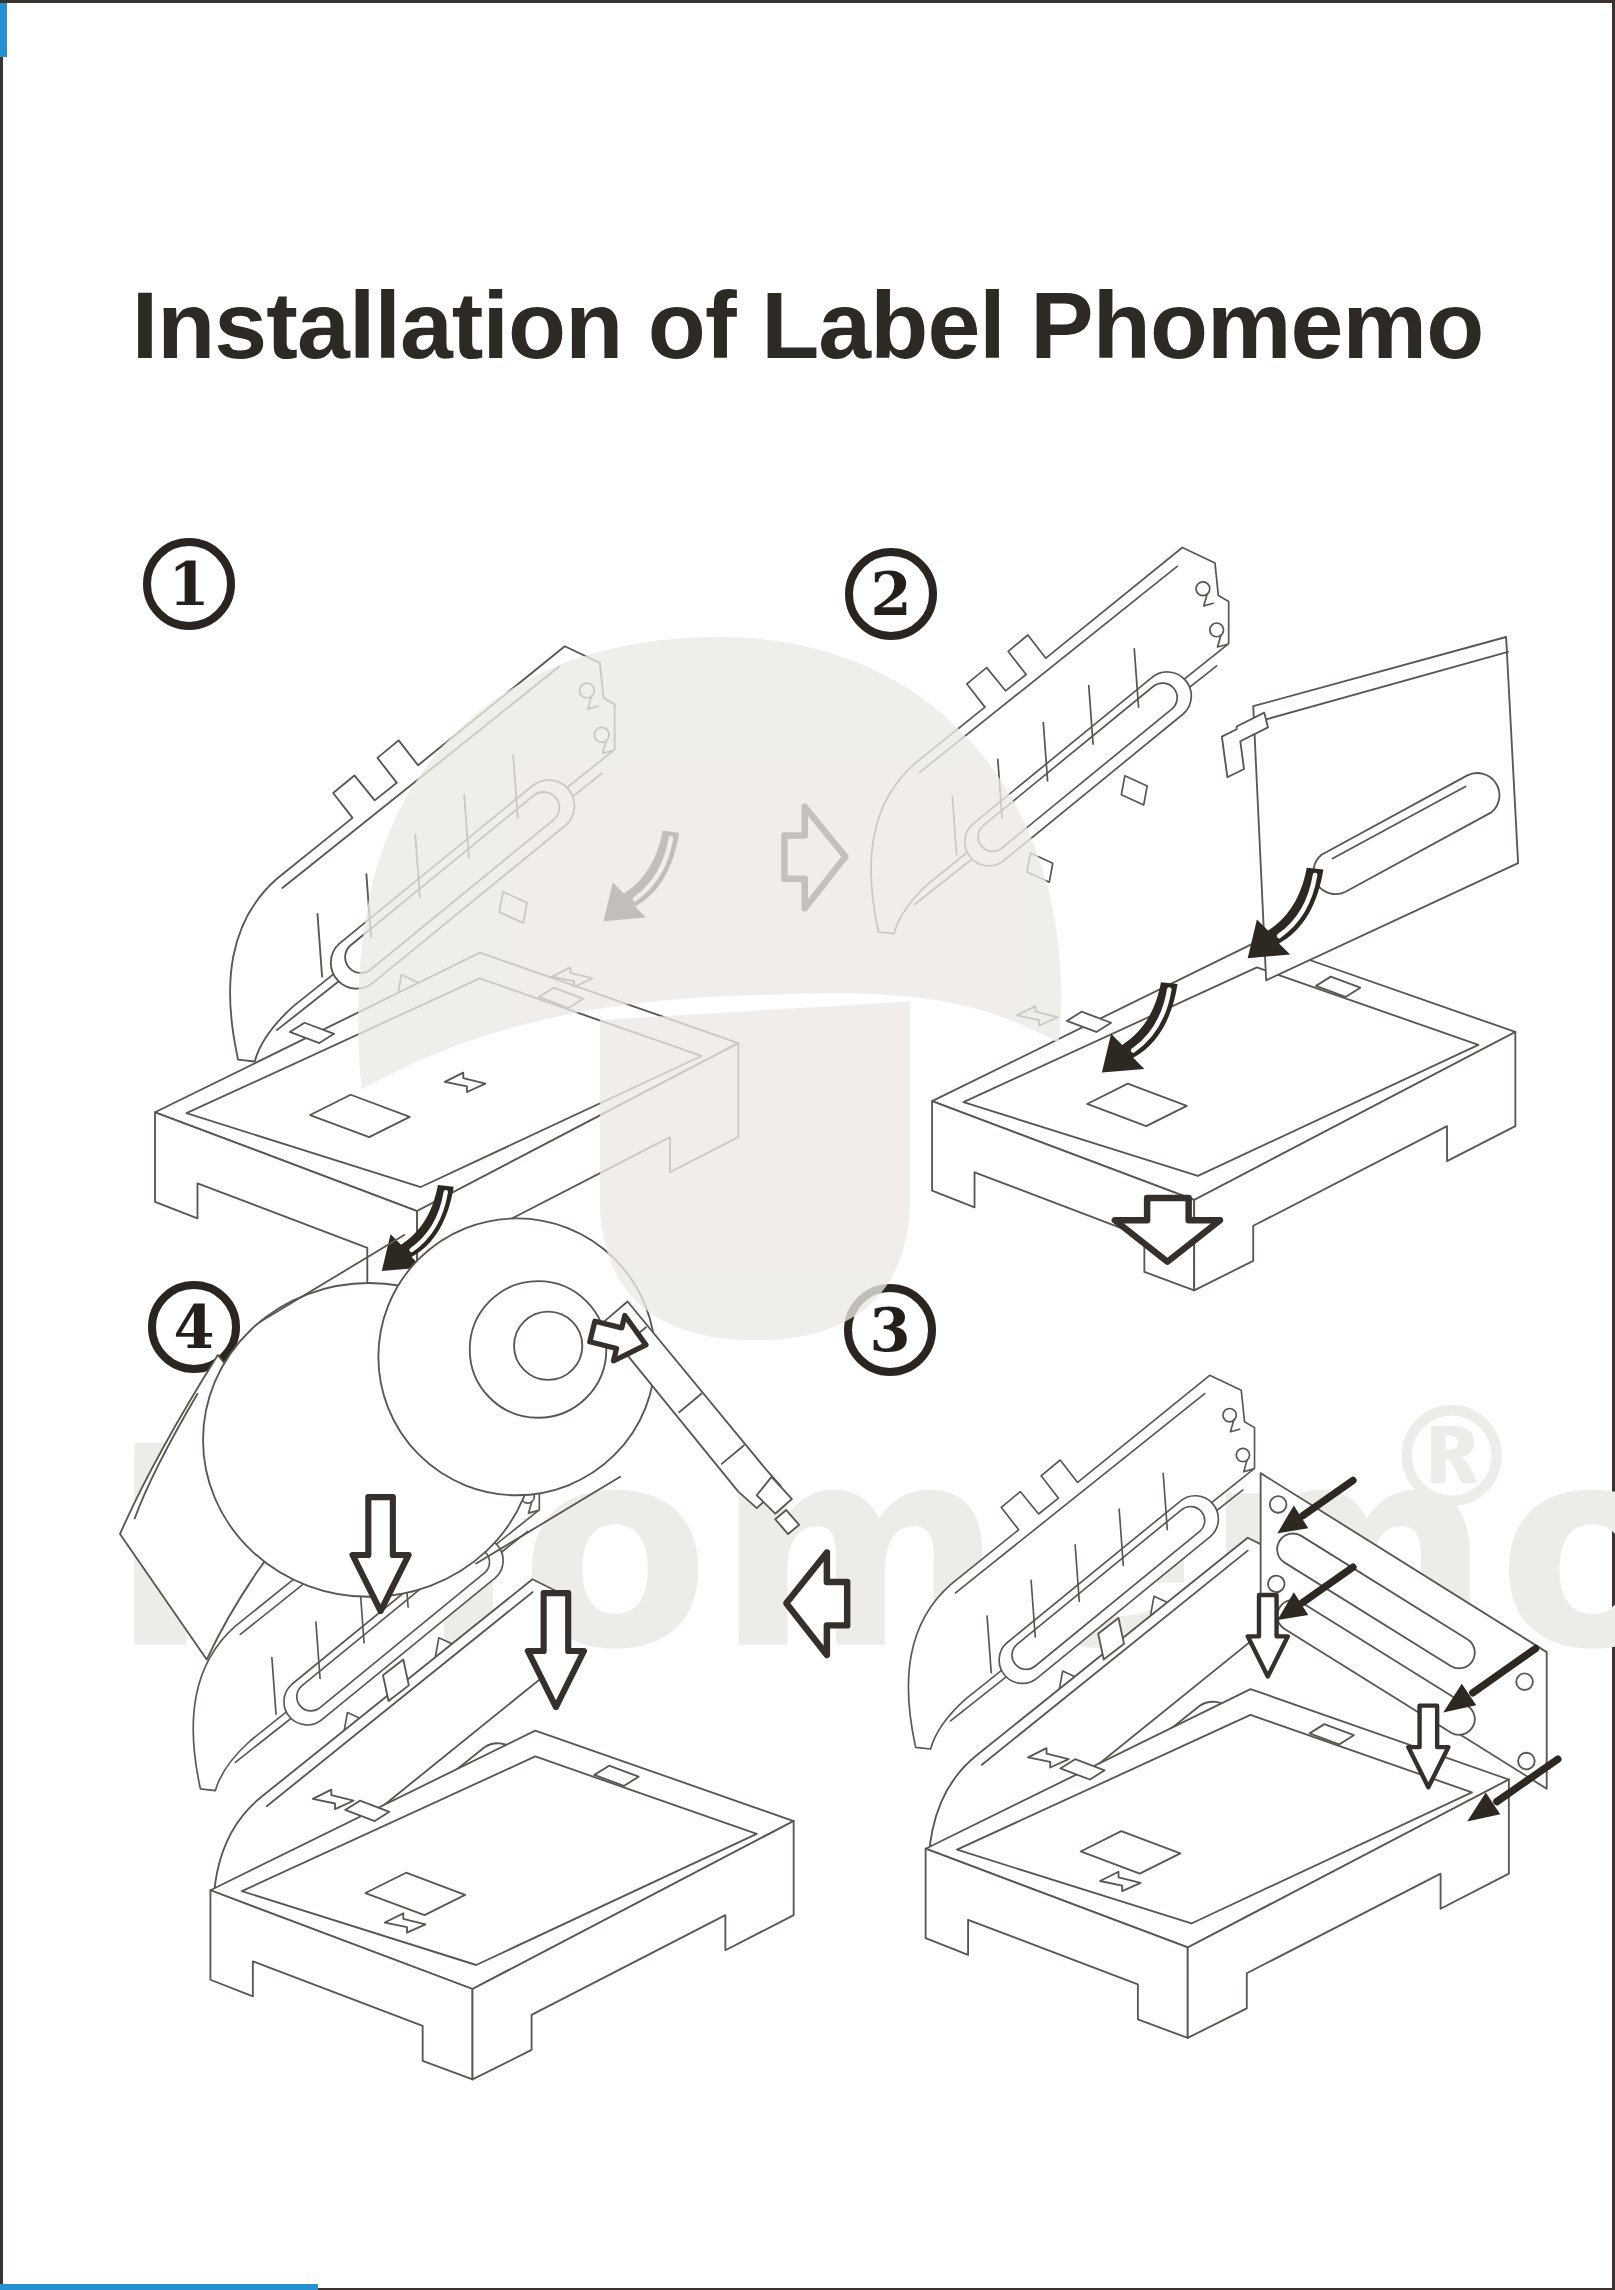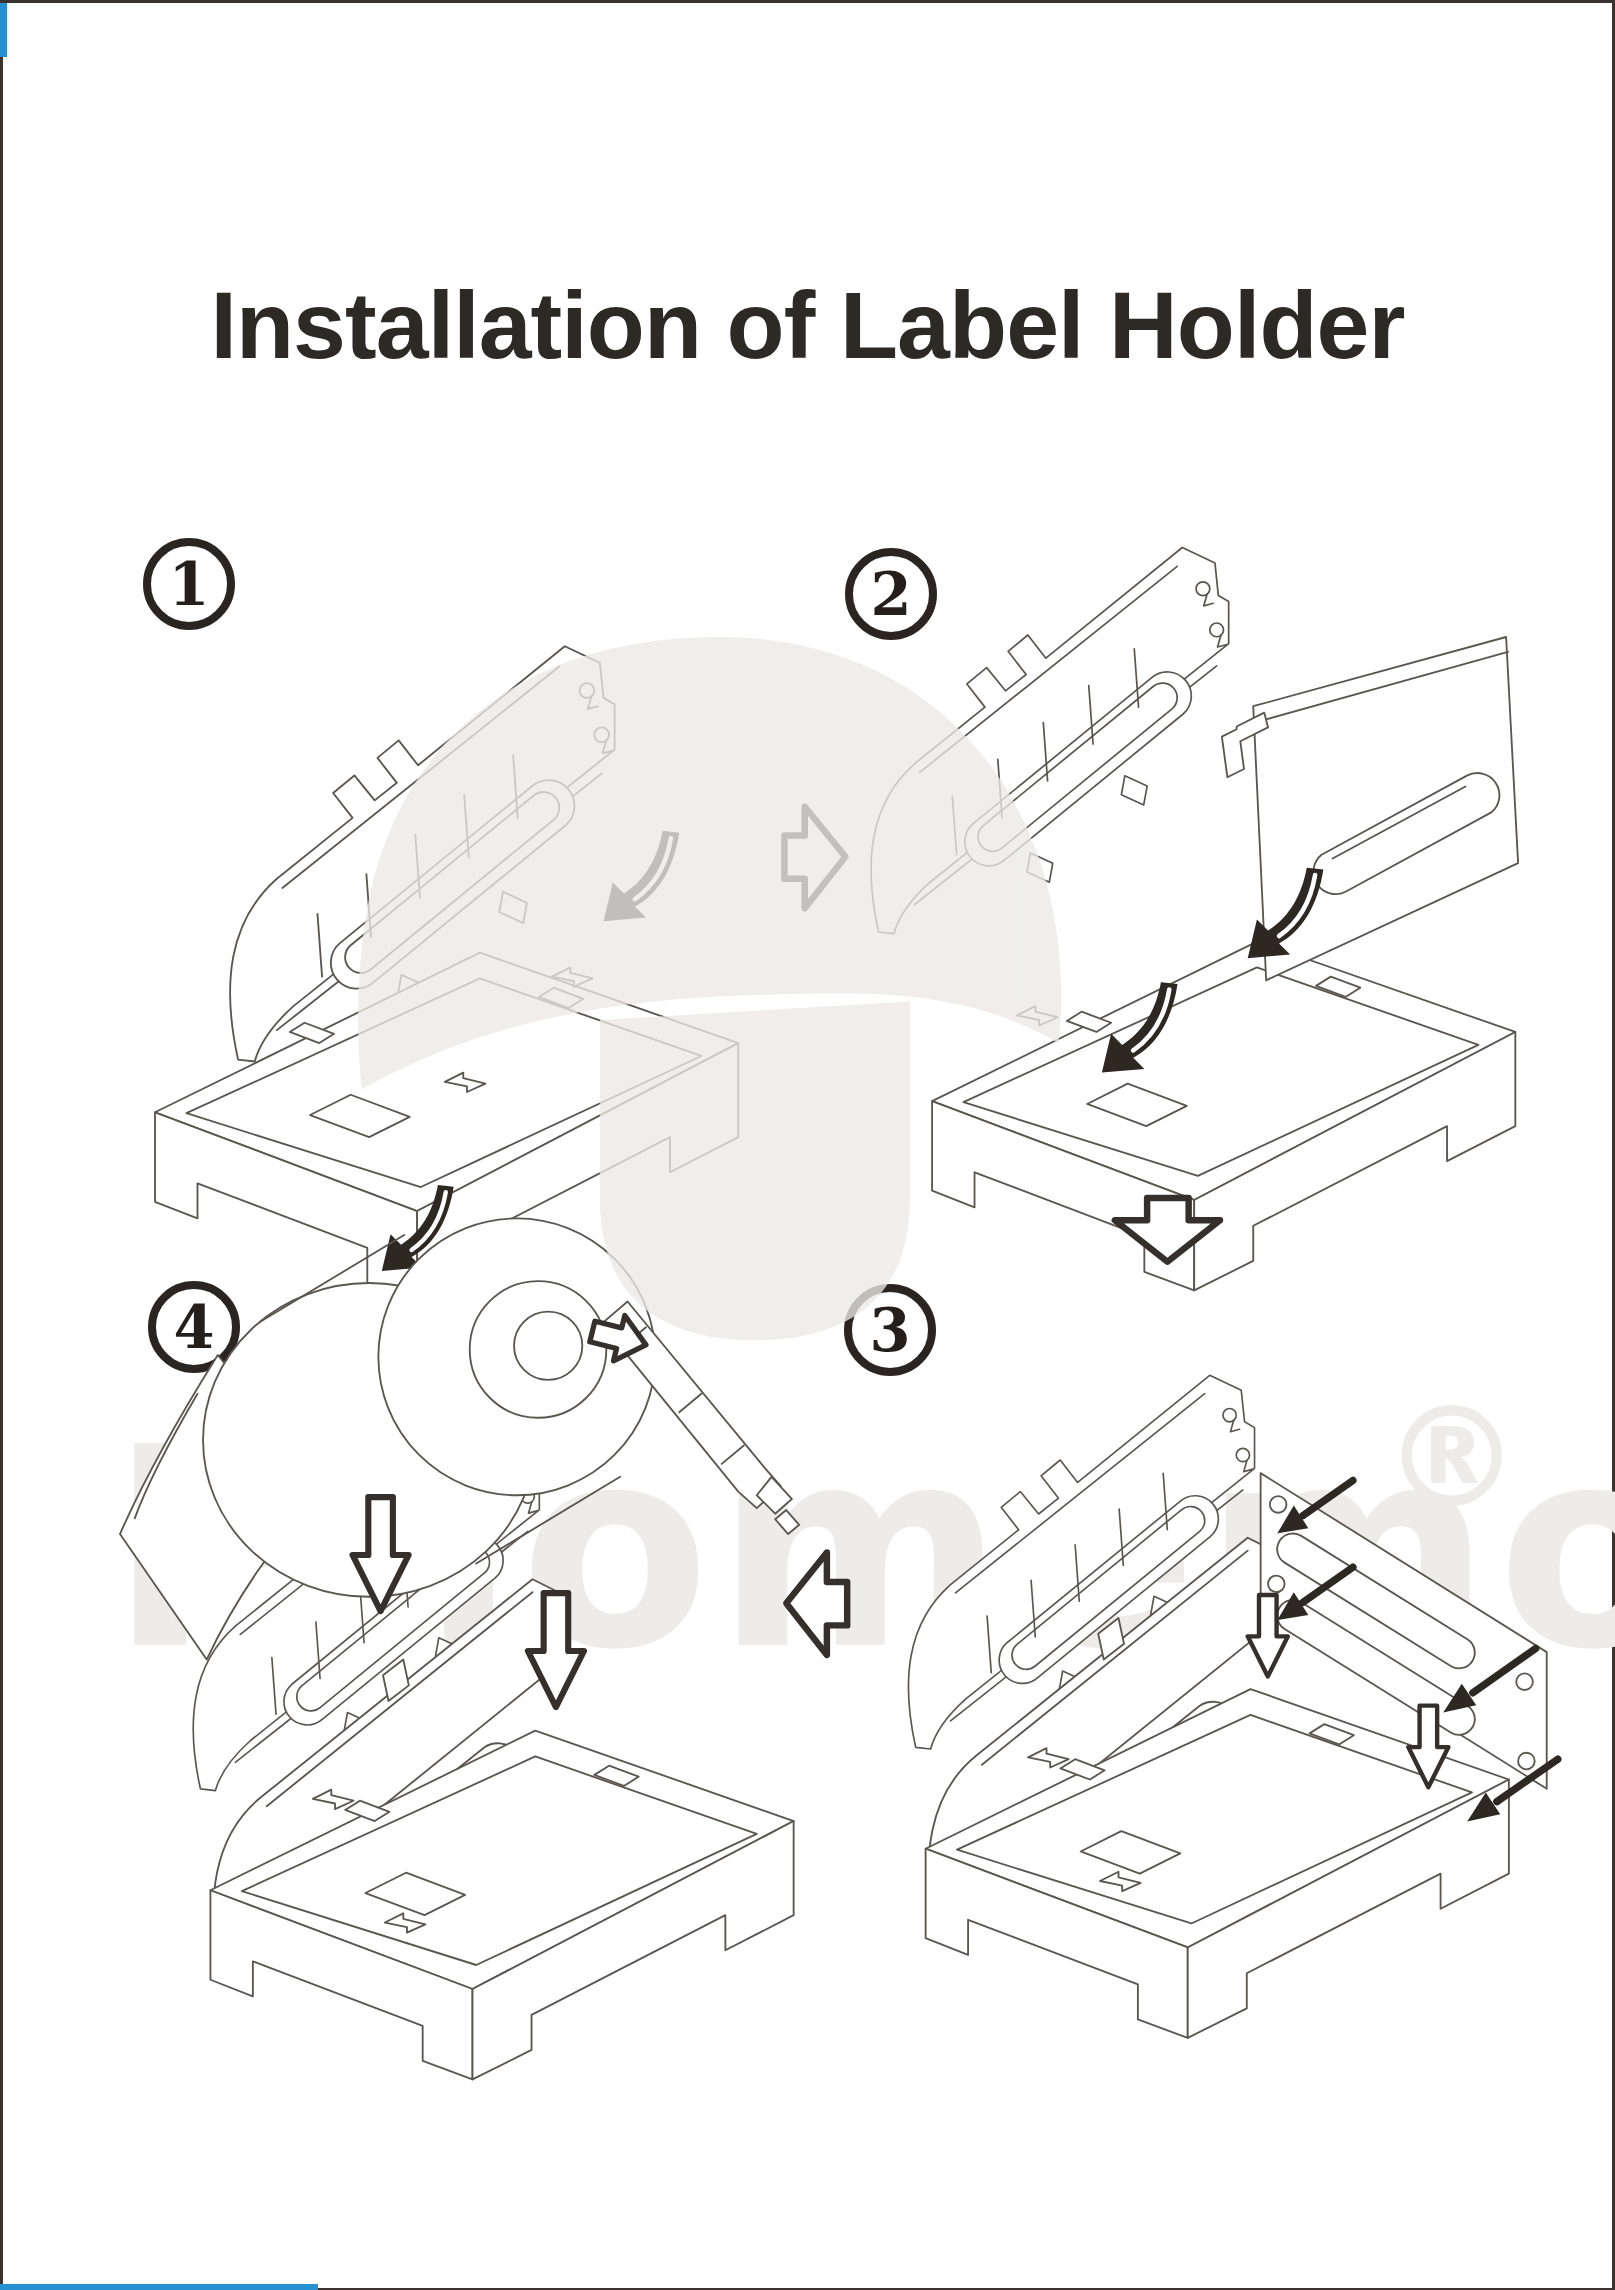--- a/index.html
+++ b/index.html
@@ -43,21 +43,21 @@
 </head>
 <body>
 
 <div class="edge edge-top"></div>
 <div class="edge edge-left"></div>
 <div class="edge edge-right"></div>
 <div class="edge edge-bottom"></div>
 <div class="accent accent-left"></div>
 <div class="accent accent-bottom"></div>
 
-<h1 class="page-title">Installation of Label Holder</h1>
+<h1 class="page-title">Installation of Label Phomemo</h1>
 
 <div class="step-badge badge-1">
     <span>1</span>
   </div>
 <div class="step-badge badge-2">
     <span>2</span>
   </div>
 <div class="step-badge badge-3">
     <span>3</span>
   </div>

